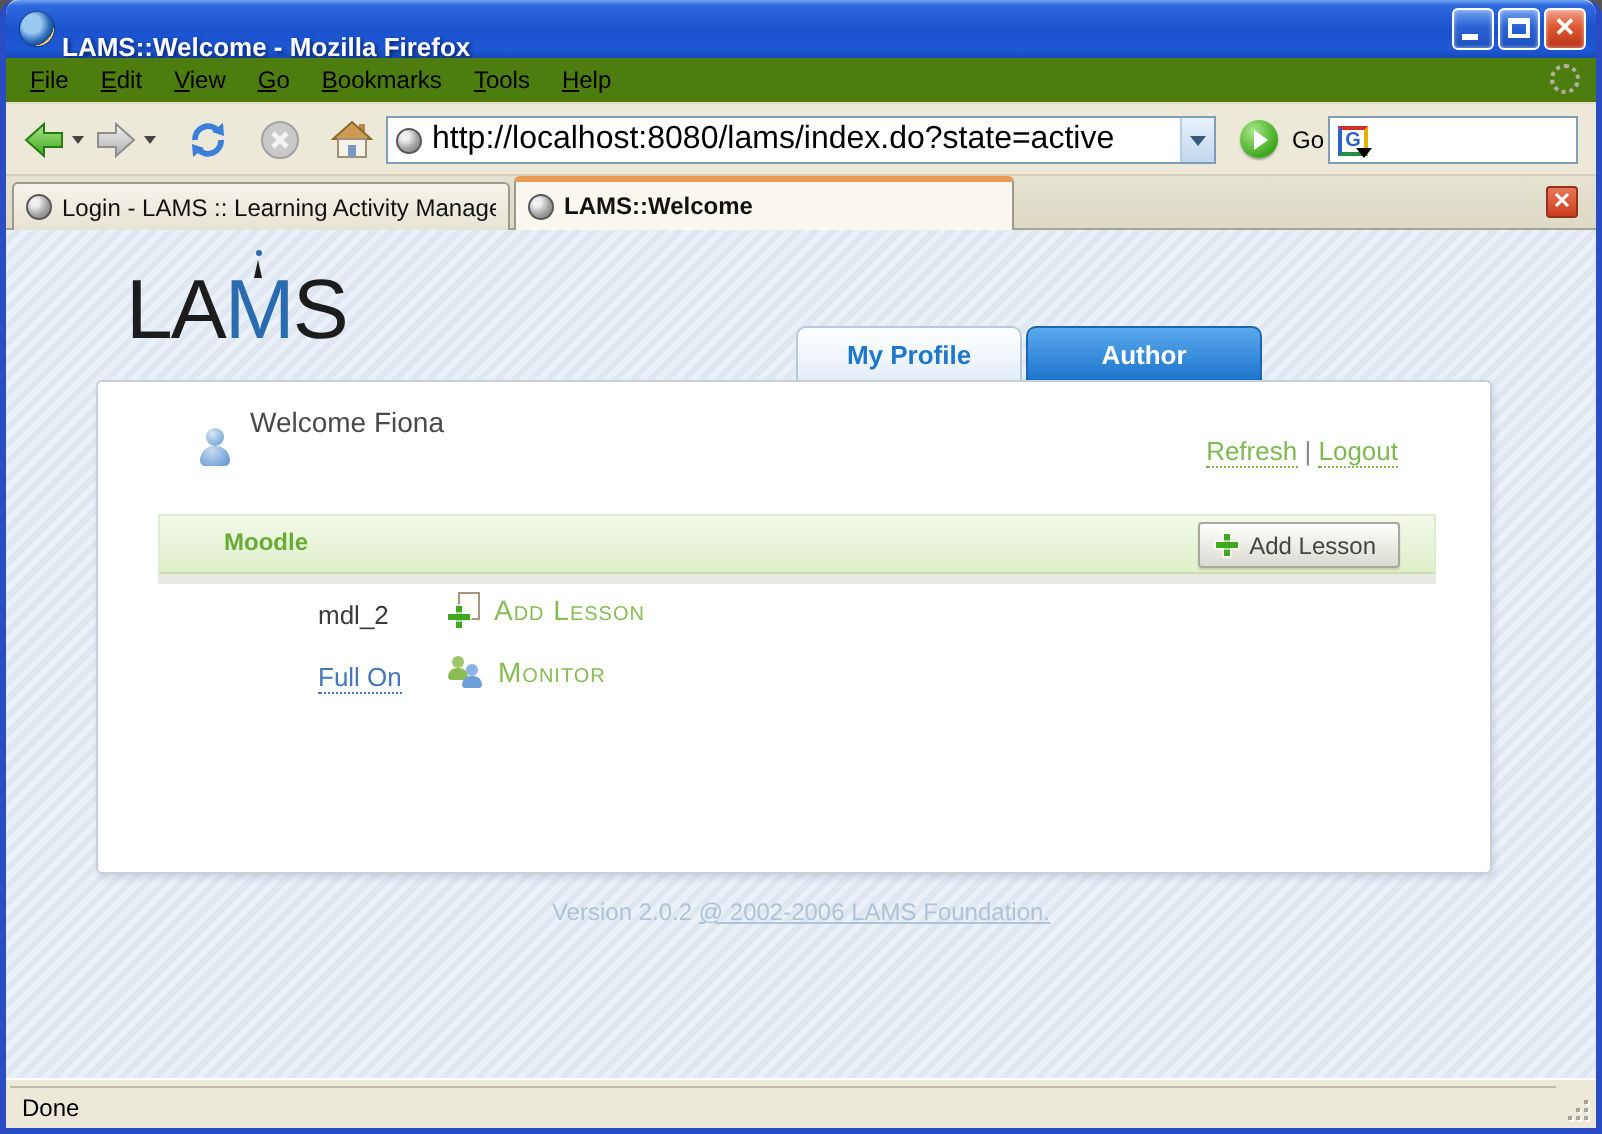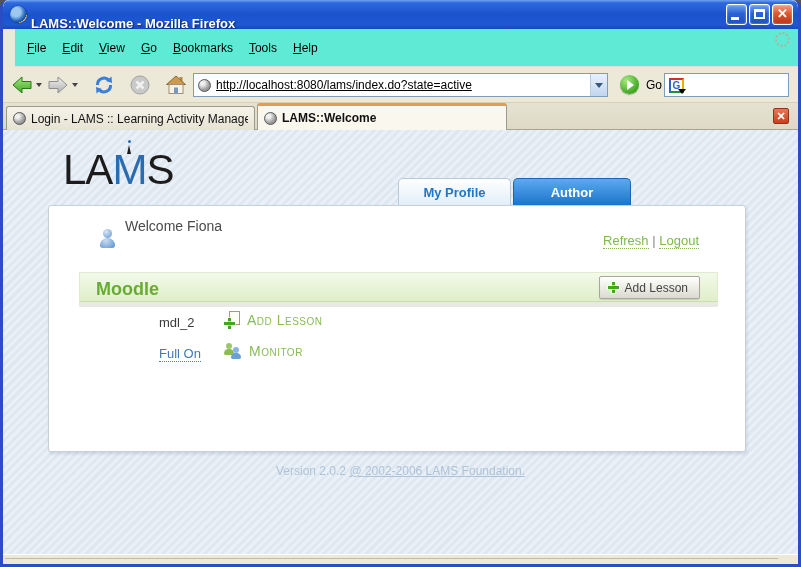--- a/index.html
+++ b/index.html
@@ -25,34 +25,34 @@
   .title-text{ color:#fff; font-size:13px; font-weight:bold; text-shadow:1px 1px 2px rgba(0,20,90,.85);margin-top:17px; }
   .winbtns{ margin-left:auto; display:flex; gap:2px; }
   .winbtn{ width:21px; height:21px; border-radius:3px; border:1px solid #fff; position:relative;
     background:linear-gradient(180deg,#6FA0F0,#2A62D4 45%,#1E50BC); box-shadow:inset 0 0 2px rgba(255,255,255,.6);}
   .winbtn.close{ background:linear-gradient(180deg,#F0A088,#DE5830 45%,#B83418); }
   .winbtn .min-glyph{ position:absolute; left:4px; bottom:4px; width:8px; height:3px; background:#fff; }
   .winbtn .max-glyph{ position:absolute; left:4px; top:4px; width:11px; height:10px; border:2px solid #fff; border-top-width:3px; }
   .winbtn.close span{ position:absolute; width:100%; text-align:center; top:1px; color:#fff; font-weight:bold; font-size:13px; }
 
   
-  .menubar{ height:38px; background:#5eead4; display:flex; align-items:center; padding-left:4px;
-    border-bottom:1px solid #E2DFC8; position:relative;margin-left:12px;}
+  .menubar{ height:23px; background:#4d7c0f; display:flex; align-items:center; padding-left:4px;
+    border-bottom:1px solid #E2DFC8; position:relative;}
   .menu-item{ display:inline-block; font-size:12px; color:#000; padding:3px 8px; cursor:default; }
   .menu-item::first-letter{ text-decoration:underline; }
   .throbber{ position:absolute; right:8px; top:3px; width:15px; height:15px; border:2px dotted #B4B0A0; border-radius:50%; }
 
   
   .toolbar{ height:36px; background:#ECE9D8; border-bottom:1px solid #D4D0BC; position:relative; }
   .tbtn{ position:absolute; top:7px; width:22px; height:22px; }
   .caret{ position:absolute; width:0; height:0; border-left:3px solid transparent; border-right:3px solid transparent; border-top:4px solid #444; top:16px; }
   .urlbox{ position:absolute; left:190px; top:6px; width:415px; height:24px; background:#fff; border:1px solid #7F9DB9; display:flex; align-items:center; }
   .favicon{ width:13px; height:13px; border-radius:50%; margin:0 5px 0 4px; flex:none;
     background:radial-gradient(circle at 32% 30%, #F0F0F0 0 18%, #A8A8A8 55%, #707070 100%); border:1px solid #585858; }
-  .url-input{ flex:1; border:none; outline:none; font-size:12px; font-family:"Liberation Sans",sans-serif; color:#000; background:transparent; height:20px;text-decoration:underline; }
+  .url-input{ flex:1; border:none; outline:none; font-size:16px; font-family:"Liberation Sans",sans-serif; color:#000; background:transparent; height:20px; }
   .url-drop{ width:17px; height:22px; border-left:1px solid #B8CDE4; background:linear-gradient(180deg,#E8F1FB,#C2D6EE);
     display:flex; align-items:center; justify-content:center; flex:none;}
   .url-drop::after{ content:""; width:0; height:0; border-left:4px solid transparent; border-right:4px solid transparent; border-top:5px solid #37587A; }
   .go-circle{ position:absolute; left:617px; top:8px; width:19px; height:19px; border-radius:50%;
     background:radial-gradient(circle at 35% 30%, #A8E888, #3FA81E 70%, #2E8814); box-shadow:0 1px 1px rgba(0,0,0,.3); }
   .go-circle::after{ content:""; position:absolute; left:7px; top:5px; width:0; height:0;
     border-top:5px solid transparent; border-bottom:5px solid transparent; border-left:7px solid #fff; }
   .go-label{ position:absolute; left:643px; top:11px; font-size:12px; color:#000; }
   .searchbox{ position:absolute; left:661px; top:6px; width:125px; height:24px; background:#fff; border:1px solid #7F9DB9; display:flex; align-items:center; }
   .glogo{ position:relative; width:15px; height:15px; margin:0 3px 0 4px; flex:none;
@@ -100,21 +100,21 @@
     background:radial-gradient(circle at 35% 30%, #D8E8F8, #7EA9D8 75%, #5E8FC8); }
   .user-icon .body{ position:absolute; left:1px; top:9px; width:15px; height:10px; border-radius:8px 8px 3px 3px;
     background:radial-gradient(circle at 40% 25%, #C8DCF2, #6E9FD4 80%); }
   .welcome-text{ position:absolute; left:76px; top:12px; font-size:14px; color:#4A4A4A; }
   .session-links{ position:absolute; right:46px; top:27px; font-size:13px; color:#888; }
   .green-link{ color:#7CB94E; text-decoration:none; border-bottom:1px dotted #7CB94E; cursor:pointer; }
 
   .groupbox{ position:absolute; left:30px; top:66px; width:639px; }
   .group-bar{ height:30px; background:linear-gradient(180deg,#F3F9EA,#DFEFC9); border:1px solid #E0EDCC;
     border-bottom:1px solid #CBDDAD; position:relative; }
-  .group-name{ position:absolute; left:16px; top:6px; font-size:18px; font-weight:bold; color:#68AC34;text-align:center; }
+  .group-name{ position:absolute; left:32px; top:6px; font-size:12px; font-weight:bold; color:#68AC34;text-align:center; }
   .add-btn{ position:absolute; right:17px; top:3px; height:23px; padding:0 11px 0 8px; display:flex; align-items:center; gap:6px;
     background:linear-gradient(180deg,#FFFFFF,#EBEBE3 55%,#DADAD2); border:1px solid #A9A79A; border-radius:2px;
     font-size:12px; color:#444; cursor:pointer; box-shadow:0 1px 1px rgba(0,0,0,.12);}
   .plus{ position:relative; width:11px; height:11px; flex:none; }
   .plus::before{ content:""; position:absolute; left:4px; top:0; width:3px; height:11px; background:#3FA81E; box-shadow:0 0 0 1px rgba(255,255,255,.6); }
   .plus::after{ content:""; position:absolute; left:0; top:4px; width:11px; height:3px; background:#3FA81E; box-shadow:0 0 0 1px rgba(255,255,255,.6); }
   .group-strip{ height:5px; background:#E9E9E4; }
 
   .lesson-row{ position:relative; height:31px; }
   .row-label{ position:absolute; left:80px; top:8px; font-size:13px; color:#3A3A3A; }

